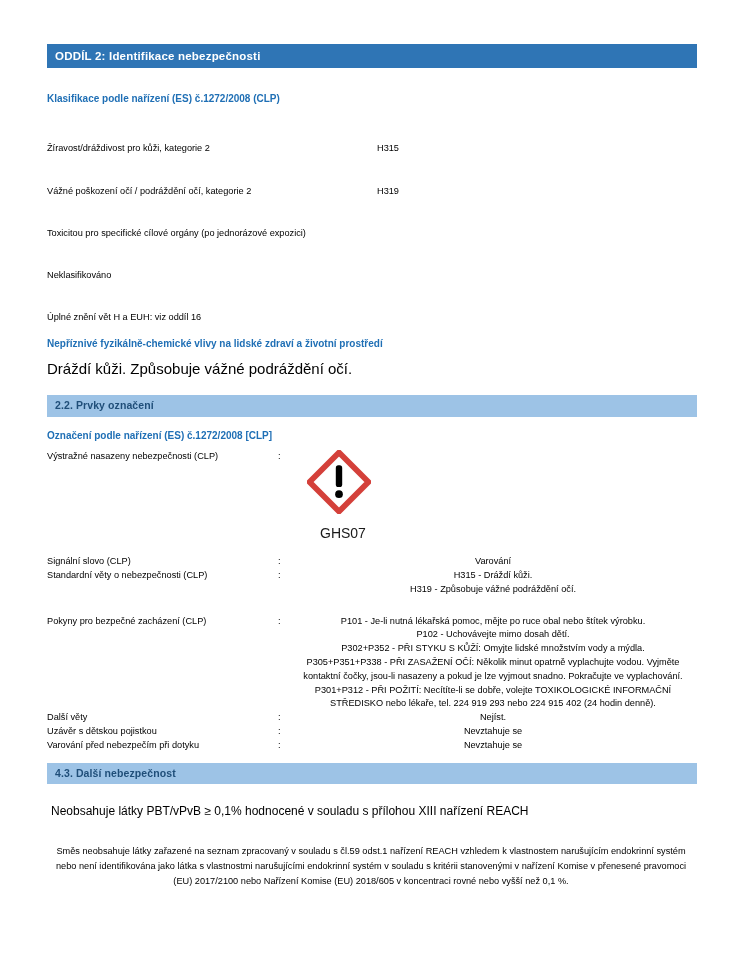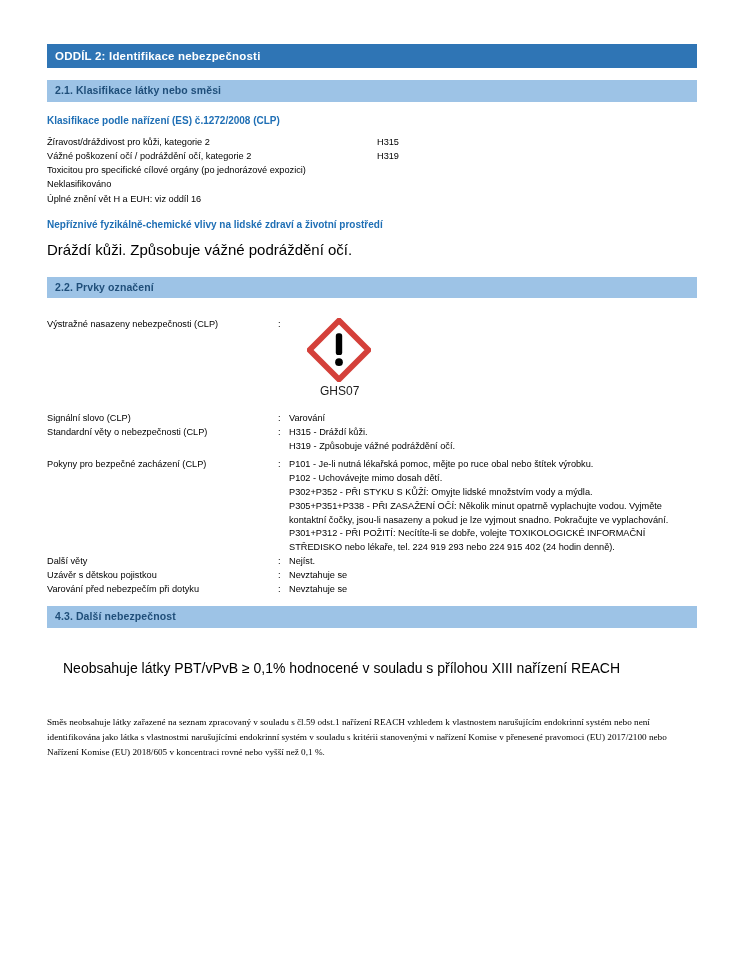--- a/index.html
+++ b/index.html
@@ -73,20 +73,21 @@
   .spacer-12 { height: 12px; }
   .spacer-14 { height: 14px; }
   .spacer-16 { height: 16px; }
   .spacer-20 { height: 20px; }
 
   
   .class-row {
     display: flex;
     font-size: 9.2px;
     line-height: 1.55;
+    margin-top: 28px;
   }
   .class-row .cls-label { width: 330px; flex: 0 0 330px; }
   .class-row .cls-code  { flex: 1 1 auto; }
 
   
   .lv-row {
     display: flex;
     font-size: 9.2px;
     line-height: 1.5;
     align-items: flex-start;
@@ -98,20 +99,21 @@
   .lv-row .lv-colon {
     width: 11px;
     flex: 0 0 11px;
   }
   .lv-row .lv-value {
     flex: 1 1 auto;
   }
   .lv-value p {
     margin: 0;
     line-height: 1.5;
+    text-align: center;
   }
 
   
   .picto-row {
     display: flex;
     align-items: flex-start;
     font-size: 9.2px;
   }
   .picto-row .lv-label { width: 231px; flex: 0 0 231px; line-height: 1.5; }
   .picto-row .lv-colon { width: 11px; flex: 0 0 11px; line-height: 1.5; }
@@ -121,53 +123,51 @@
     flex-direction: column;
     align-items: flex-start;
     padding-left: 18px;
   }
   .ghs-diamond {
     width: 64px;
     height: 64px;
     display: block;
   }
   .ghs-caption {
-    font-size: 12px;
+    font-size: 14px;
     line-height: 1.2;
-    margin-top: 2px;
+    margin-top: 11px;
     padding-left: 13px;
     color: #1a1a1a;
   }
 
   
   .para {
-    font-size: 14px;
+    font-size: 12px;
     line-height: 1.55;
-    margin: 16px;
+    margin: 4px;
   }
   .para-wide {
     font-size: 9.2px;
     line-height: 1.6;
     margin: 0;
     width: 648px;
-    text-align: left;
-    font-family: Liberation Serif, serif;
+    text-align: center;
   }
 </style>
 </head>
 <body>
 
 <div class="page">
   <div class="content">
 
     <div class="section-bar">ODDÍL 2: Identifikace nebezpečnosti</div>
 
     <div class="spacer-12"></div>
 
-    <div class="subsection-bar">2.1. Klasifikace látky nebo směsi</div>
 
     <div class="spacer-12"></div>
 
     <div class="blue-heading">Klasifikace podle nařízení (ES) č.1272/2008 (CLP)</div>
 
     <div class="spacer-8"></div>
 
     <div>
       <div class="class-row">
         <span class="cls-label">Žíravost/dráždivost pro kůži, kategorie 2</span>
@@ -198,20 +198,21 @@
     <div class="spacer-8"></div>
 
     <div class="body-text">Dráždí kůži. Způsobuje vážné podráždění očí.</div>
 
     <div class="spacer-16"></div>
 
     <div class="subsection-bar">2.2. Prvky označení</div>
 
     <div class="spacer-12"></div>
 
+    <div class="blue-heading">Označení podle nařízení (ES) č.1272/2008 [CLP]</div>
 
     <div class="spacer-8"></div>
 
     <div class="picto-row">
       <span class="lv-label">Výstražné nasazeny nebezpečnosti (CLP)</span>
       <span class="lv-colon">:</span>
       <span class="picto-wrap">
         <svg class="ghs-diamond" viewBox="0 0 100 100">
           <polygon points="50,4 96,50 50,96 4,50" fill="#ffffff" stroke="#d4403a" stroke-width="9" stroke-linejoin="miter"></polygon>
           <rect x="45" y="24" width="10" height="34" rx="4" fill="#000000"></rect>
@@ -233,21 +234,21 @@
 
     <div class="lv-row">
       <span class="lv-label">Standardní věty o nebezpečnosti (CLP)</span>
       <span class="lv-colon">:</span>
       <span class="lv-value">
         <p>H315 - Dráždí kůži.</p>
         <p>H319 - Způsobuje vážné podráždění očí.</p>
       </span>
     </div>
 
-    <div class="lv-row" style="margin-top:5px;">
+    <div class="lv-row" style="margin-top:18px;">
       <span class="lv-label">Pokyny pro bezpečné zacházení (CLP)</span>
       <span class="lv-colon">:</span>
       <span class="lv-value">
         <p>P101 - Je-li nutná lékařská pomoc, mějte po ruce obal nebo štítek výrobku.</p>
         <p>P102 - Uchovávejte mimo dosah dětí.</p>
         <p>P302+P352 - PŘI STYKU S KŮŽÍ: Omyjte lidské množstvím vody a mýdla.</p>
         <p>P305+P351+P338 - PŘI ZASAŽENÍ OČÍ: Několik minut opatrně vyplachujte vodou. Vyjměte kontaktní čočky, jsou-li nasazeny a pokud je lze vyjmout snadno. Pokračujte ve vyplachování.</p>
         <p>P301+P312 - PŘI POŽITÍ: Necítíte-li se dobře, volejte TOXIKOLOGICKÉ INFORMAČNÍ STŘEDISKO nebo lékaře, tel. 224 919 293 nebo 224 915 402 (24 hodin denně).</p>
       </span>
     </div>

